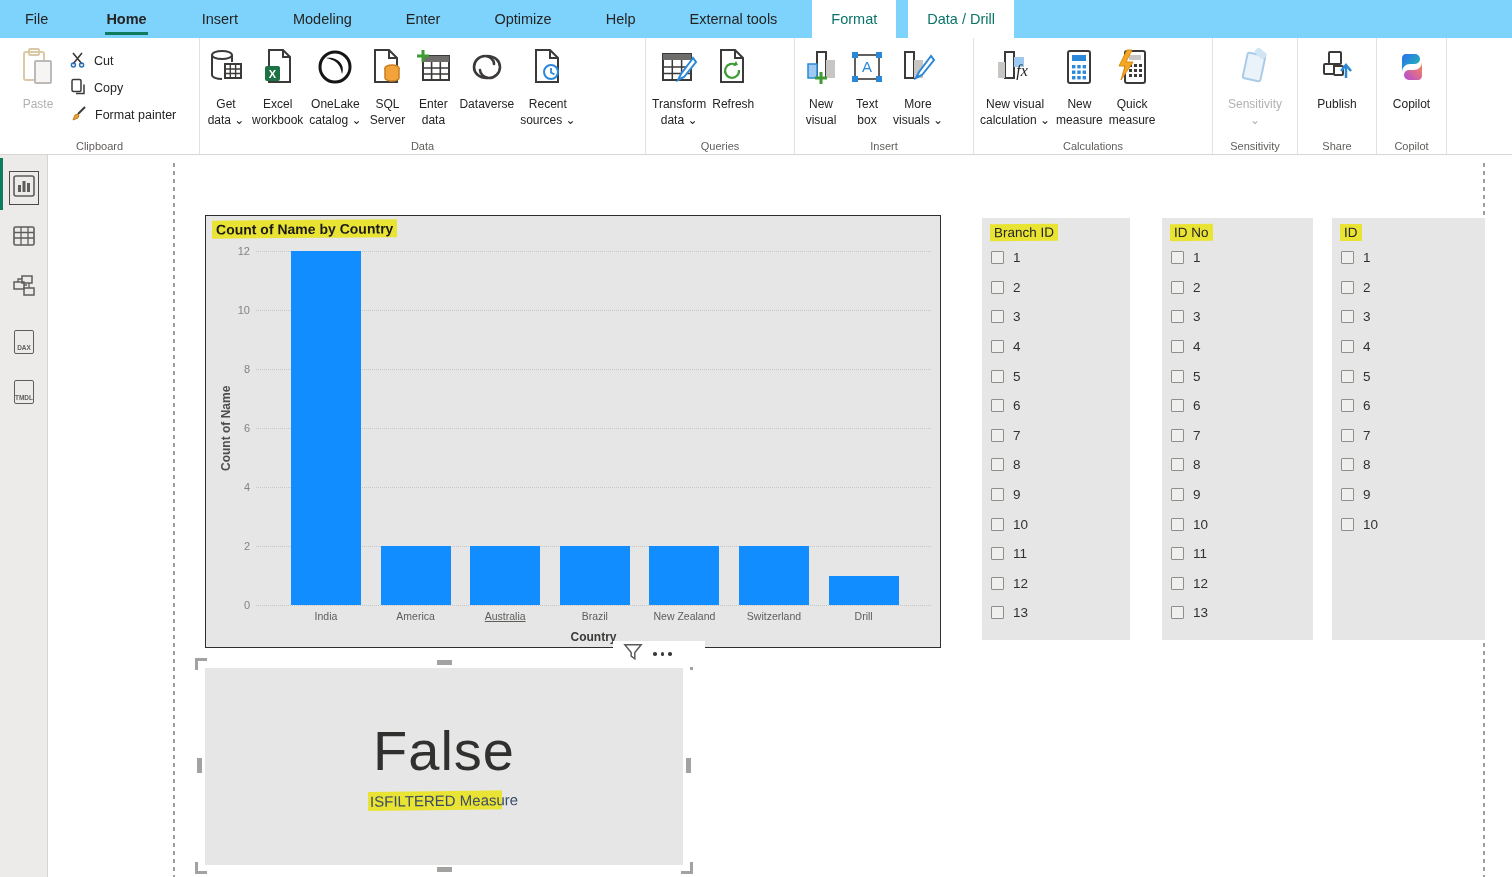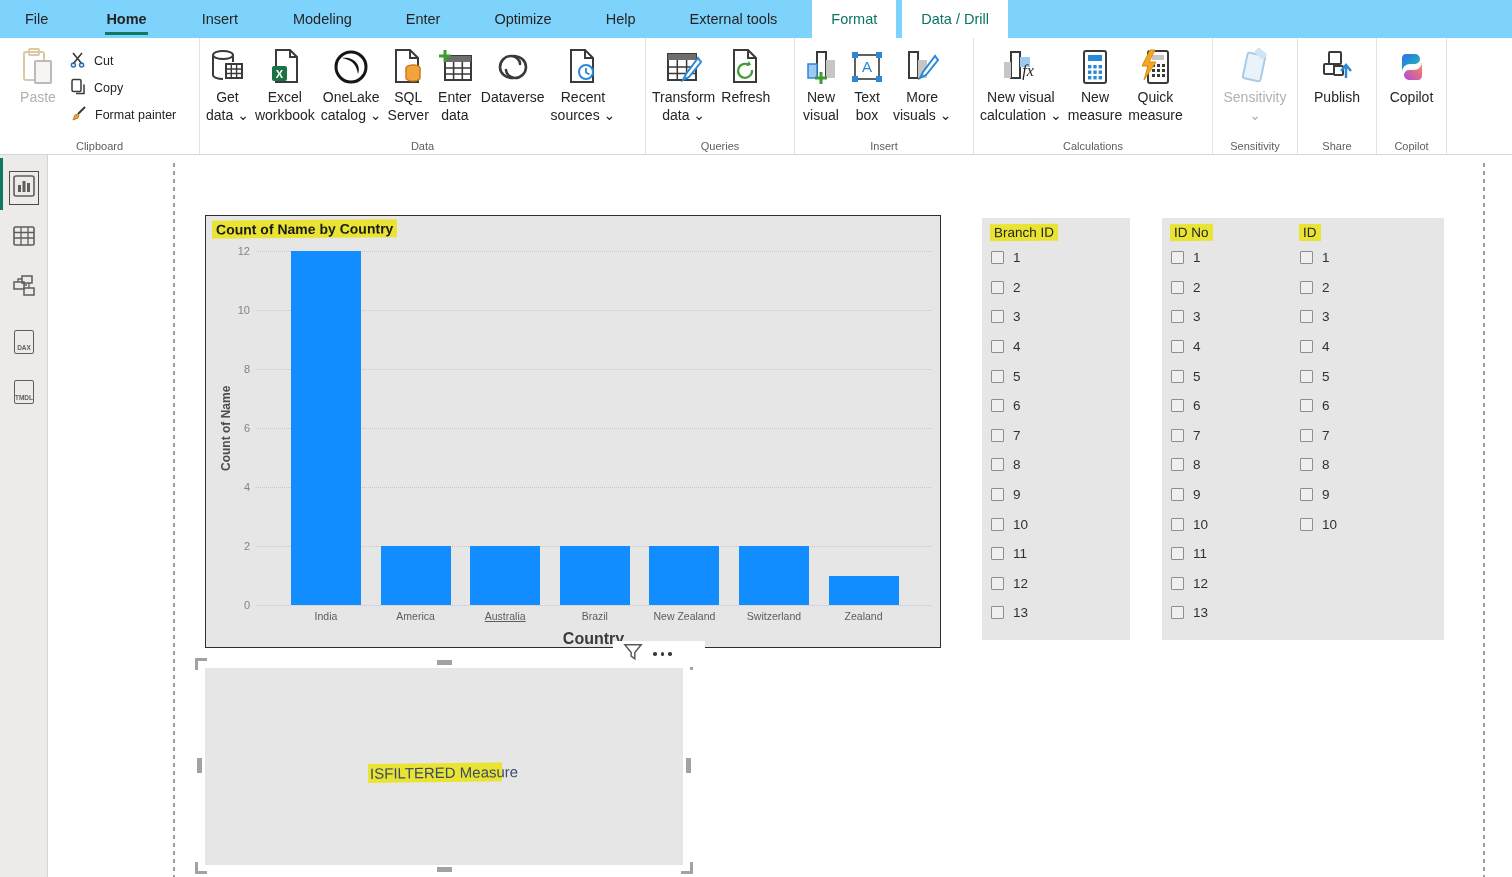--- a/index.html
+++ b/index.html
@@ -7,33 +7,33 @@
     font-family:"Liberation Sans","DejaVu Sans",sans-serif; background:#fff; color:#252423; }
 
   
   .menubar { position:absolute; left:0; top:0; width:1512px; height:38px; background:#7dd3fc;
     display:flex; align-items:stretch; }
   .menu-item { display:flex; align-items:center; padding:0 15px; font-size:14.5px; color:#252423;
     position:relative; cursor:default; }
   .menu-item.active { font-weight:700; }
   .menu-item.active::after { content:""; position:absolute; left:14px; right:14px; bottom:3px;
     height:3px; background:#0e7a5e; }
-  .menu-item.contextual { background:#fff; color:#0a7468; margin-left:6px; padding:0 19px; }
+  .menu-item.contextual { background:#fff; color:#0a7468; margin-left:12px; padding:0 19px; }
 
   
   .ribbon { position:absolute; left:0; top:38px; width:1512px; height:117px; background:#fff;
     border-bottom:1px solid #d8d6d4; display:flex; }
   .rgroup { position:relative; border-right:1px solid #e4e2e0; height:100%; flex:none; }
   .rgroup-label { position:absolute; bottom:2px; left:0; right:0; text-align:center;
     font-size:11px; color:#605e5c; }
   .rbuttons { display:flex; align-items:flex-start; padding:5px 6px 0 6px; gap:6px; height:96px; }
   .bigbtn { display:flex; flex-direction:column; align-items:center; text-align:center;
     padding-top:3px; cursor:pointer; min-width:40px; }
   .bigbtn .bicon { height:42px; display:flex; align-items:center; justify-content:center; }
-  .btn-label { font-size:14px; line-height:1.3; white-space:pre-line; color:#252423; margin-top:0; }
+  .btn-label { font-size:12px; line-height:1.3; white-space:pre-line; color:#252423; margin-top:9px; }
   .disabled .btn-label { color:#b3b1af; }
   .smallstack { display:flex; flex-direction:column; justify-content:flex-start; gap:7px; padding-top:8px;}
   .smallbtn { display:flex; align-items:center; gap:7px; font-size:12.5px; color:#252423; cursor:pointer; }
   .pastebtn { width:52px; }
 
   
   .sidebar { position:absolute; left:0; top:155px; width:48px; height:722px; background:#ecebea;
     border-right:1px solid #d6d4d2; }
   .accent-strip { position:absolute; left:0; top:3px; width:3px; height:52px; background:#0e7a5e; }
   .sview { width:48px; height:50px; display:flex; align-items:center; justify-content:center; cursor:pointer; }
@@ -54,21 +54,21 @@
   .chart-title { position:absolute; left:6px; top:4px; font-size:14px; font-weight:700; color:#1b1a19; }
   .hl { background:#e9e434; padding:1px 4px; display:inline-block; transform:rotate(-0.4deg); }
   .gridline { position:absolute; height:0; border-top:1.5px dotted #c6c6c6; }
   .ytick { position:absolute; left:6px; width:38px; text-align:right; font-size:11px; color:#868380; }
   .bar { position:absolute; background:#118DFF; cursor:pointer; }
   .xlabel { position:absolute; width:90px; text-align:center; font-size:10.5px; color:#5f5d5b; }
   .yaxis-title { position:absolute; left:12px; top:35px; height:354px; width:16px;
     writing-mode:vertical-rl; transform:rotate(180deg); display:flex; align-items:center;
     justify-content:center; font-size:12px; font-weight:600; color:#4f4d4b; }
   .xaxis-title { position:absolute; left:50px; top:414px; width:675px; text-align:center;
-    font-size:16px; font-weight:600; color:#3b3a39; }
+    font-size:12px; font-weight:600; color:#3b3a39; }
 
   
   .vfooter { position:absolute; left:565px; top:486px; width:92px; height:26px; background:#fff;
     display:flex; align-items:center; gap:10px; padding-left:10px; z-index:5; }
   .dots { display:flex; gap:4px; cursor:pointer; }
   .dots i { width:3.5px; height:3.5px; border-radius:50%; background:#3b3a39; }
 
   
   .slicer { position:absolute; top:63px; height:422px; background:#e6e6e6; }
   .slicer-hd { padding:6px 0 2px 8px; font-size:13.5px; color:#252423; }
@@ -507,21 +507,21 @@
       <div class="xlabel" style="left: 164.6px; top: 394px;">America</div>
       <div class="bar" title="Australia" style="left: 264.2px; width: 70px; top: 330px; height: 59px; background: rgb(17, 141, 255);"></div>
       <div class="xlabel" style="left: 254.2px; top: 394px; text-decoration: underline;">Australia</div>
       <div class="bar" title="Brazil" style="left: 353.8px; width: 70px; top: 330px; height: 59px; background: rgb(17, 141, 255);"></div>
       <div class="xlabel" style="left: 343.8px; top: 394px;">Brazil</div>
       <div class="bar" title="New Zealand" style="left: 443.4px; width: 70px; top: 330px; height: 59px; background: rgb(17, 141, 255);"></div>
       <div class="xlabel" style="left: 433.4px; top: 394px;">New Zealand</div>
       <div class="bar" title="Switzerland" style="left: 533px; width: 70px; top: 330px; height: 59px; background: rgb(17, 141, 255);"></div>
       <div class="xlabel" style="left: 523px; top: 394px;">Switzerland</div>
       <div class="bar" title="Canada" style="left: 622.6px; width: 70px; top: 359.5px; height: 29.5px; background: rgb(17, 141, 255);"></div>
-      <div class="xlabel" style="left: 612.6px; top: 394px;">Zealand</div>
+      <div class="xlabel" style="left: 612.6px; top: 394px;">Drill</div>
     </div>
 
   <div class="vfooter">
     <span>
       <svg width="20" height="20" viewBox="0 0 22 22">
           <path d="M2 3 h18 l-7 8.5 v7 l-4 -3 v-4 z" fill="none" stroke="#5a5856" stroke-width="1.6"></path>
         </svg>
     </span>
     <span class="dots">
         <i></i>
@@ -637,21 +637,21 @@
         <div class="slicer-row">
           <span class="cbox"></span>
           <span class="cbx-label">12</span>
         </div>
         <div class="slicer-row">
           <span class="cbox"></span>
           <span class="cbx-label">13</span>
         </div>
       </div>
   </div>
-  <div class="slicer" style="left:1243px;width:153px">
+  <div class="slicer" style="left:1284px;width:153px">
     <div class="slicer-hd"><span class="hl">ID</span></div>
     <div class="slicer-items">
         <div class="slicer-row">
           <span class="cbox"></span>
           <span class="cbx-label">1</span>
         </div>
         <div class="slicer-row">
           <span class="cbox"></span>
           <span class="cbx-label">2</span>
         </div>
@@ -684,20 +684,21 @@
           <span class="cbx-label">9</span>
         </div>
         <div class="slicer-row">
           <span class="cbox"></span>
           <span class="cbx-label">10</span>
         </div>
       </div>
   </div>
 
   <div class="card">
+    <div class="card-value">False</div>
     <div class="card-label"><span class="hl-part">ISFILTERED Measure</span></div>
   </div>
 
   <div class="hc tl" style="left:147px;top:503px"></div>
   <div class="hm-h" style="left:389px;top:505px"></div>
   <div class="hc tr" style="left:633px;top:503px"></div>
   <div class="hm-v" style="left:149px;top:603px"></div>
   <div class="hm-v" style="left:638px;top:603px"></div>
   <div class="hc bl" style="left:147px;top:707px"></div>
   <div class="hm-h" style="left:389px;top:712px"></div>

